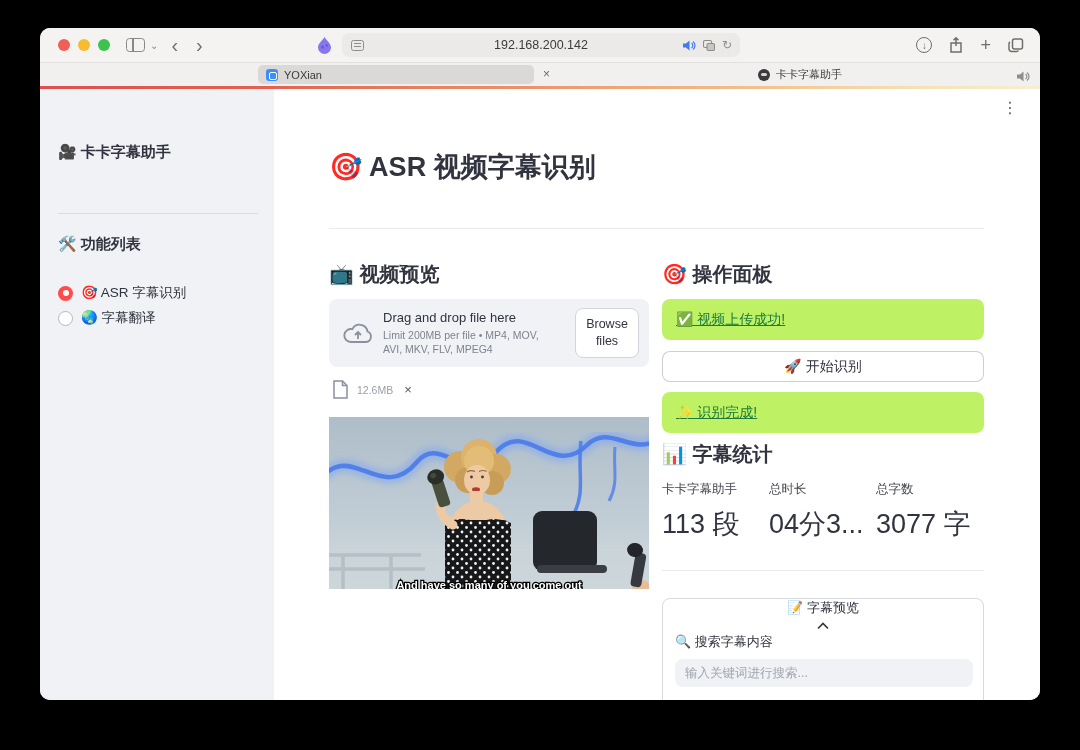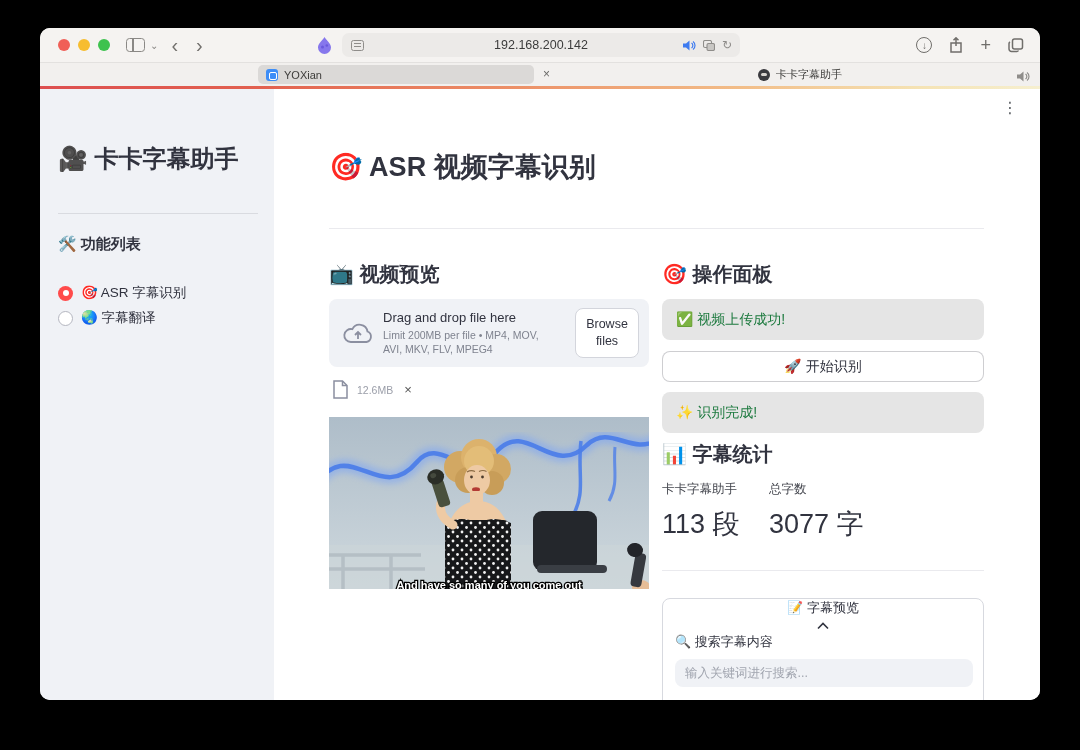--- a/index.html
+++ b/index.html
@@ -41,21 +41,21 @@
   .tabclose{position:absolute;left:503px;top:4px;font-size:12px;color:#6b6a68;}
   .tab2{position:absolute;left:520px;right:0;top:0;height:100%;display:flex;align-items:center;justify-content:center;gap:6px;}
   .fav2{width:12px;height:12px;background:#3a3a3e;border-radius:50%;position:relative;}
   .fav2::after{content:"";position:absolute;left:3px;top:4px;width:6px;height:3px;border-radius:2px;background:#d8d4cf;}
   .tab2-sound{position:absolute;right:10px;top:5px;}
   .decoration{height:3px;background:linear-gradient(90deg,#dd4f4f 0%,#e2614f 22%,#ec9168 48%,#f2bd88 70%,#f5e3b4 88%,#f6efcf 100%);}
 
   
   .app{display:flex;height:611px;}
   .sidebar{width:234px;flex-shrink:0;background:#f0f2f6;position:relative;}
-  .sbtitle{position:absolute;left:18px;top:54px;font-size:24px;font-weight:700;color:#31333f;}
+  .sbtitle{position:absolute;left:18px;top:54px;font-size:15px;font-weight:700;color:#31333f;}
   .sbdiv{position:absolute;left:18px;right:16px;top:124px;border-top:1px solid #d9dbe0;}
   .sbsection{position:absolute;left:18px;top:146px;font-size:15px;font-weight:700;color:#31333f;}
   .radios{position:absolute;left:18px;top:195px;display:flex;flex-direction:column;gap:7px;}
   .radiorow{display:flex;align-items:center;gap:8px;cursor:pointer;}
   .rad{width:15px;height:15px;border-radius:50%;flex-shrink:0;}
   .rad.on{background:#ff4b4b;position:relative;}
   .rad.on::after{content:"";position:absolute;left:4.5px;top:4.5px;width:6px;height:6px;border-radius:50%;background:#fff;}
   .rad.off{background:#fff;border:1px solid #b4b6c0;}
   .radlabel{font-size:13.5px;color:#31333f;}
 
@@ -77,22 +77,22 @@
   .browse{position:absolute;right:10px;top:9px;bottom:9px;width:64px;background:#fff;border:1px solid #d3d5dc;
           border-radius:8px;font-size:12.5px;color:#31333f;display:flex;align-items:center;justify-content:center;
           text-align:center;line-height:1.35;cursor:pointer;}
   .filerow{position:absolute;left:4px;top:119px;width:316px;display:flex;align-items:center;gap:9px;}
   .docic{flex-shrink:0;}
   .fname{font-size:13px;color:#31333f;white-space:nowrap;}
   .fsize{font-size:10.5px;color:#9b9ea9;}
   .fclose{font-size:13px;color:#555;margin-left:2px;cursor:pointer;}
   .video{position:absolute;left:0;top:156px;width:320px;height:172px;background:#b7c3cc;overflow:hidden;}
 
-  .alert{position:absolute;left:0;width:322px;height:41px;background:#e5e5e5;border-radius:8px;
-         display:flex;align-items:center;padding-left:14px;font-size:14px;color:#1d7a3f;}
+  .alert{position:absolute;left:0;width:322px;height:41px;background:#bef264;border-radius:8px;
+         display:flex;align-items:center;padding-left:14px;font-size:14px;color:#1d7a3f;text-decoration:underline;}
   .alert1{top:38px;}
   .alert2{top:131px;}
   .stbtn{position:absolute;left:0;top:90px;width:322px;height:31px;background:#fff;
          border:1px solid rgba(49,51,63,.24);border-radius:8px;font-size:14px;color:#31333f;
          display:flex;align-items:center;justify-content:center;cursor:pointer;}
   .h2stats{position:absolute;left:0;top:180px;font-size:20px;font-weight:700;color:#31333f;white-space:nowrap;}
   .metrics{position:absolute;left:0;top:220px;width:322px;display:flex;}
   .metric{width:107px;overflow:hidden;}
   .mlabel{font-size:12.5px;color:#45474f;margin-bottom:8px;white-space:nowrap;}
   .mvalue{font-size:27px;color:#31333f;white-space:nowrap;}
@@ -301,20 +301,24 @@
           <div class="stbtn">🚀 开始识别</div>
           <div class="alert alert2">✨ 识别完成!</div>
 
           <div class="h2stats">📊 字幕统计</div>
           <div class="metrics">
             <div class="metric">
               <div class="mlabel">卡卡字幕助手</div>
               <div class="mvalue">113 段</div>
             </div>
             <div class="metric">
+              <div class="mlabel">总时长</div>
+              <div class="mvalue">04分3...</div>
+            </div>
+            <div class="metric">
               <div class="mlabel">总字数</div>
               <div class="mvalue">3077 字</div>
             </div>
           </div>
           <div class="hr2"></div>
 
           <div class="expander">
             <div class="exphead">
               <span class="exptitle">📝 字幕预览</span>
               <svg width="12" height="8" viewBox="0 0 12 8">

